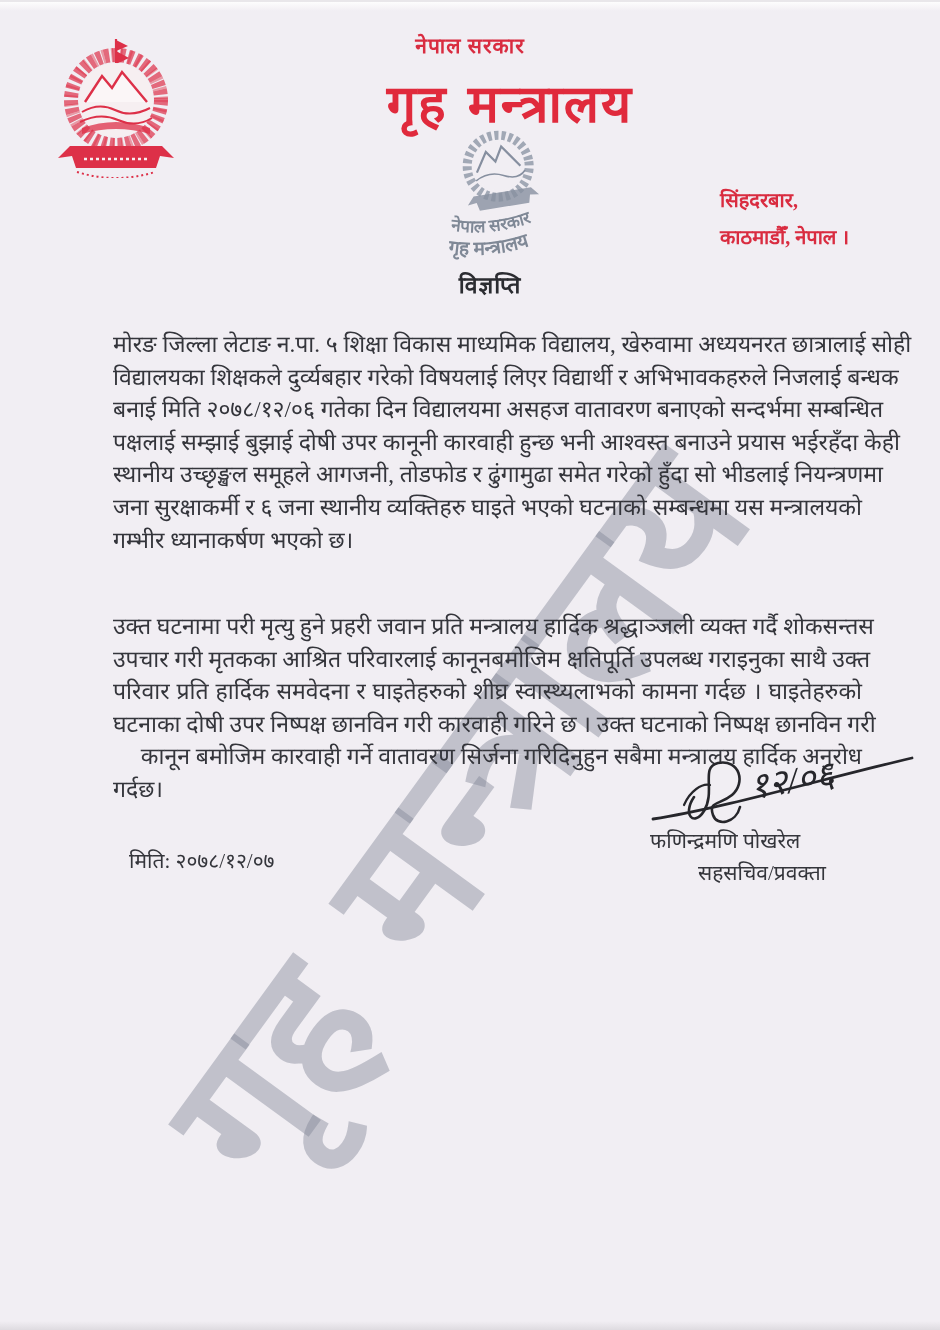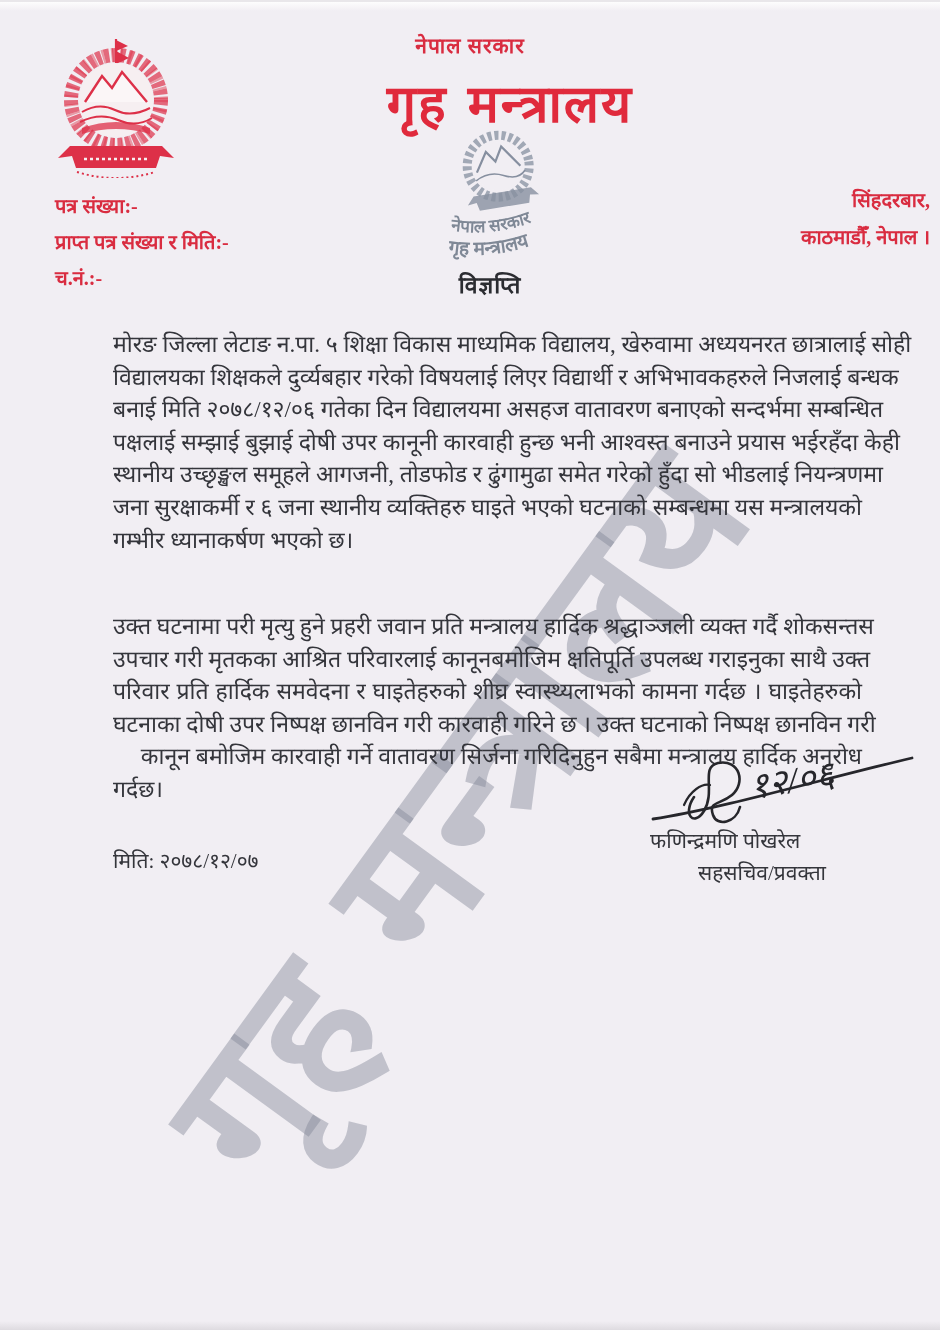--- a/index.html
+++ b/index.html
@@ -14,39 +14,39 @@
     border-top:2px solid #e9e7ea;}
   .edge-bottom{left:0;top:1321px;width:940px;height:9px;
     background:linear-gradient(to top,#dedbe0 0%,#f1eef3 100%);}
   .red{color:#d92c40;}
   .gov-title{left:0;top:31px;width:940px;text-align:center;
     font-size:21px;font-weight:bold;letter-spacing:1px;}
   .ministry-title{left:40px;top:66px;width:940px;text-align:center;
     font-size:52px;font-weight:bold;letter-spacing:2px;
     font-family:"DejaVu Sans","Liberation Sans",sans-serif;color:#e02a3c;}
   .meta-left{left:55px;top:188px;font-size:20px;font-weight:bold;line-height:36px;}
-  .meta-right{left:720px;top:182px;width:210px;text-align:right;
+  .meta-right{left:720px;top:182px;width:210px;text-align:left;
     font-size:20px;font-weight:bold;line-height:37px;}
   .notice-heading{left:20px;top:268px;width:940px;text-align:center;
     font-size:23px;font-weight:600;color:#2b2c31;letter-spacing:1px;}
   .watermark{
     left:105px;top:1075px;transform:rotate(-54deg);transform-origin:0 0;
     font-size:185px;font-weight:bold;white-space:nowrap;letter-spacing:2px;
     font-family:"DejaVu Sans","Liberation Sans",sans-serif;
     color:rgba(126,131,147,0.42);z-index:1;pointer-events:none;}
   .bodyblock{left:113px;width:749px;z-index:2;}
   .bline{height:32.6px;line-height:32.6px;font-size:23px;
     text-align:justify;text-align-last:justify;white-space:nowrap;}
   .bline.last{text-align:right;text-align-last:left;white-space:normal;font-family:Liberation Serif, serif;}
   .p1{top:329px;}
   .p2{top:611px;}
   .sig-svg{left:650px;top:753px;z-index:3;}
   .sig-name{left:650px;top:826px;width:260px;text-align:left;font-size:21px;z-index:3;}
   .sig-desig{left:632px;top:858px;width:260px;text-align:center;font-size:21px;z-index:3;}
-  .issue-date{left:113px;top:846px;font-size:21px;z-index:3;}
+  .issue-date{left:129px;top:846px;font-size:21px;z-index:3;}
   .emblem{left:55px;top:36px;z-index:2;}
   .stamp{left:418px;top:122px;z-index:2;opacity:.92;}
 </style>
 </head>
 <body>
 
 <div class="page">
 
   <div class="abs edge-top"></div>
 
@@ -81,25 +81,20 @@
       </text>
       <text font-size="19" fill="#76808f" font-weight="bold">
         <textPath href="#stArc2">गृह मन्त्रालय</textPath>
       </text>
     </g>
   </svg>
 
   <div class="abs gov-title red">नेपाल सरकार</div>
   <div class="abs ministry-title">गृह मन्त्रालय</div>
 
-  <div class="abs meta-left red">
-    <div>पत्र संख्या:-</div>
-    <div>प्राप्त पत्र संख्या र मिति:-</div>
-    <div>च.नं.:-</div>
-  </div>
 
   <div class="abs meta-right red">
     <div>सिंहदरबार,</div>
     <div>काठमाडौँ, नेपाल ।</div>
   </div>
 
   <div class="abs notice-heading">विज्ञप्ति</div>
 
   <div class="abs watermark">गृह मन्त्रालय</div>
 

